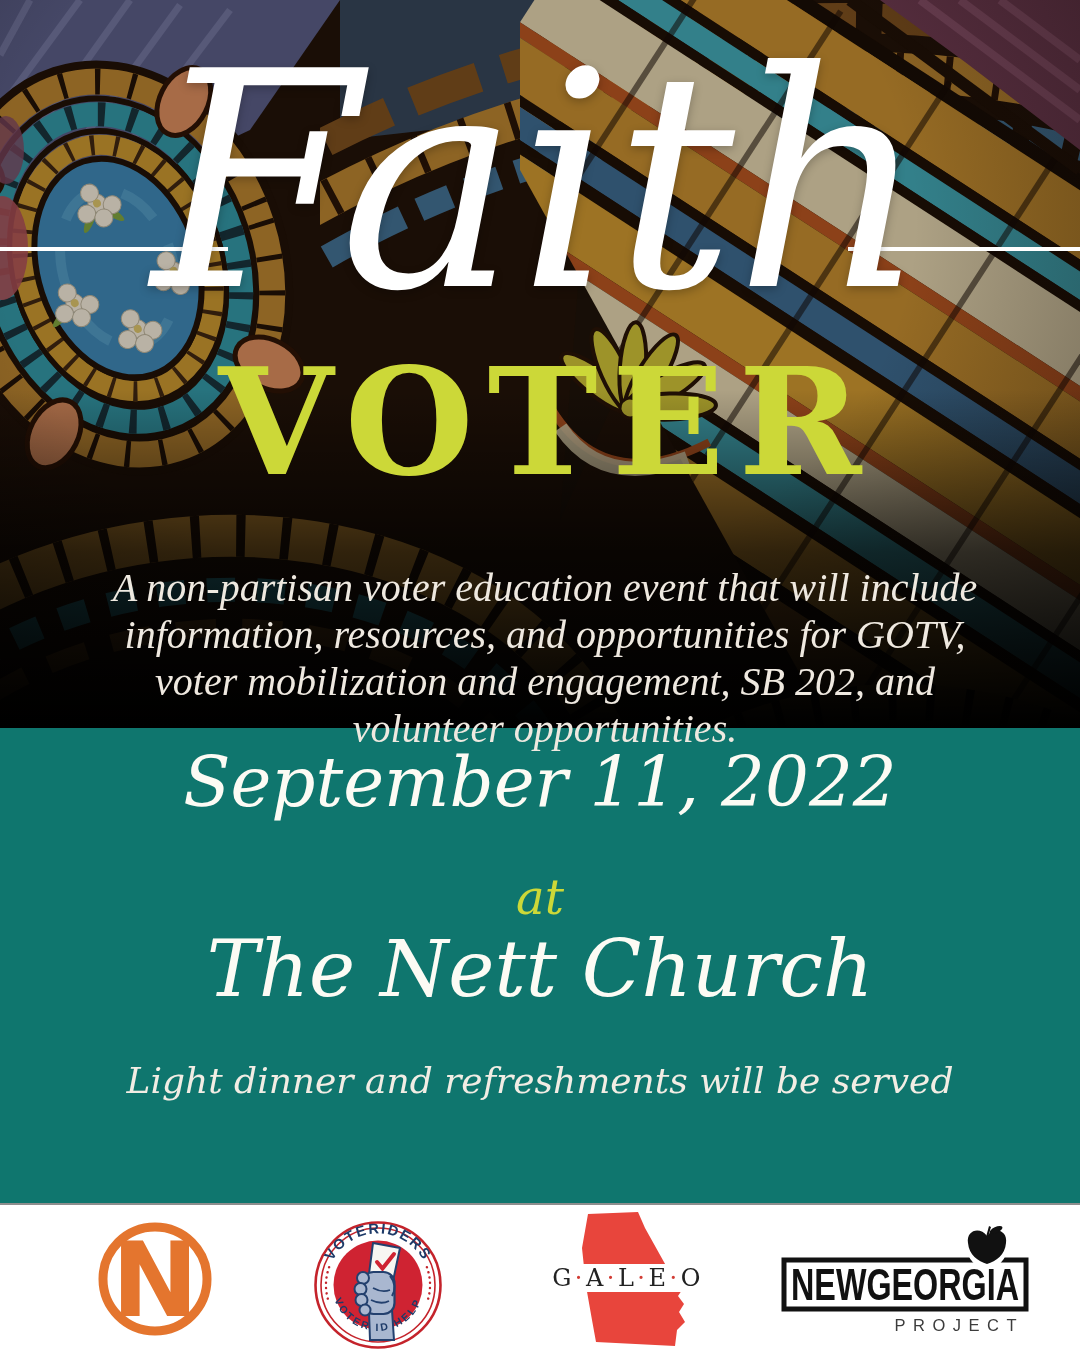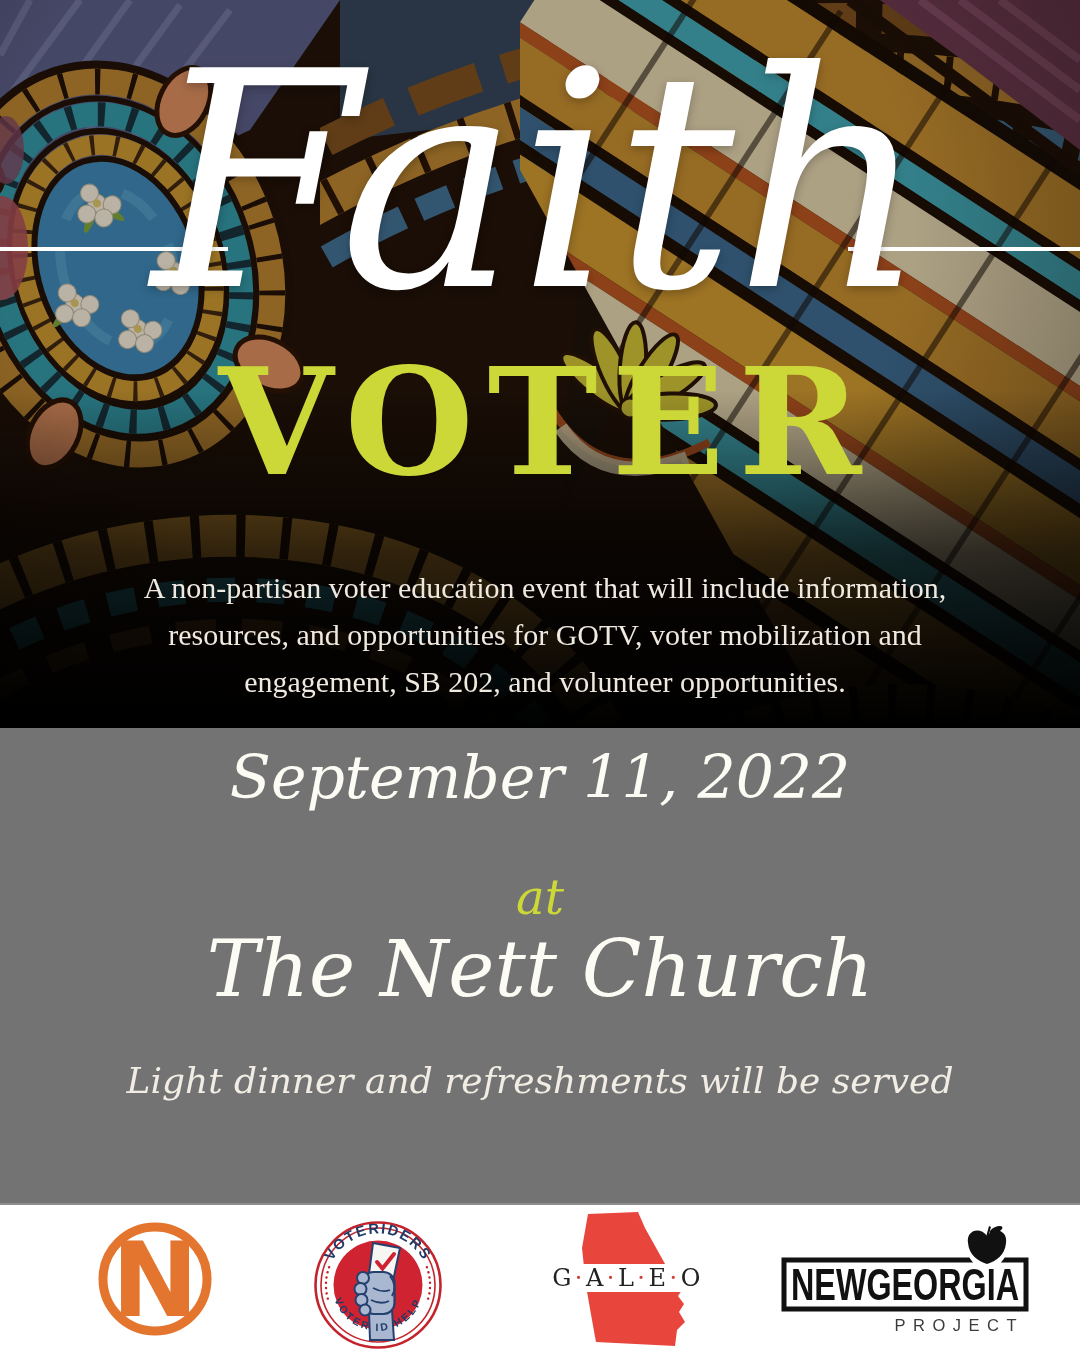--- a/index.html
+++ b/index.html
@@ -1,37 +1,37 @@
 <!DOCTYPE html>
 <html><head>
 <meta charset="utf-8">
 <style>
   html,body{margin:0;padding:0;background:#222;}
   .poster{
     position:relative;width:1080px;height:1350px;overflow:hidden;
-    background:#737373;font-family:"DejaVu Serif",serif;
+    background:#0f766e;font-family:"DejaVu Serif",serif;
   }
   .photo{position:absolute;left:0;top:0;width:1080px;height:728px;overflow:hidden;}
   .photo svg{display:block;}
   .photo-dim{position:absolute;inset:0;background:rgba(16,9,5,.24);}
   .photo-vignette{position:absolute;inset:0;
     background:radial-gradient(ellipse at 42% 30%, rgba(0,0,0,0) 52%, rgba(8,4,2,.5) 100%);}
   .photo-fade{position:absolute;left:0;right:0;top:390px;height:338px;
     background:linear-gradient(180deg, rgba(0,0,0,0) 0%, rgba(0,0,0,.66) 48%, #000 100%);}
   .centered{position:absolute;left:0;right:0;text-align:center;}
   .faith{top:18px;font-size:300px;line-height:1.1;font-style:italic;color:#ffffff;
     text-shadow:0 3px 10px rgba(0,0,0,.25);}
   .deco-line{position:absolute;top:247px;height:4px;background:#ffffff;}
   .deco-line.left{left:0;width:228px;}
   .deco-line.right{left:848px;width:232px;}
   .forum{top:348px;font-size:148px;line-height:1;font-weight:bold;letter-spacing:14px;
     text-indent:14px;color:#ccd838;}
   .description{top:564px;left:90px;right:80px;font-family:"Liberation Serif",serif;
-    font-size:30px;line-height:47px;color:#efe9e0;}
-  .date{top:742px;font-size:60px;font-style:italic;color:#fcfbf4;}
+    font-size:40px;line-height:47px;color:#efe9e0;font-style:italic;}
+  .date{top:742px;font-size:69px;font-style:italic;color:#fcfbf4;}
   .at-time{top:869px;display:flex;justify-content:center;align-items:baseline;gap:28px;}
   .at-label{font-size:48px;font-style:italic;color:#ccd838;}
   .time{font-size:68px;font-style:italic;color:#fcfbf4;}
   .venue{top:924px;font-size:78px;font-style:italic;color:#fcfbf4;}
   .notes{top:1058px;font-size:36px;line-height:46px;font-style:italic;color:#f2ede4;}
   .logo-bar{position:absolute;left:0;top:1203px;width:1080px;height:147px;
     background:#ffffff;border-top:2px solid #8e8e8e;box-sizing:border-box;}
   .logo{position:absolute;}
   .logo-nett{left:94px;top:13px;}
   .logo-voteriders{left:311px;top:13px;}

